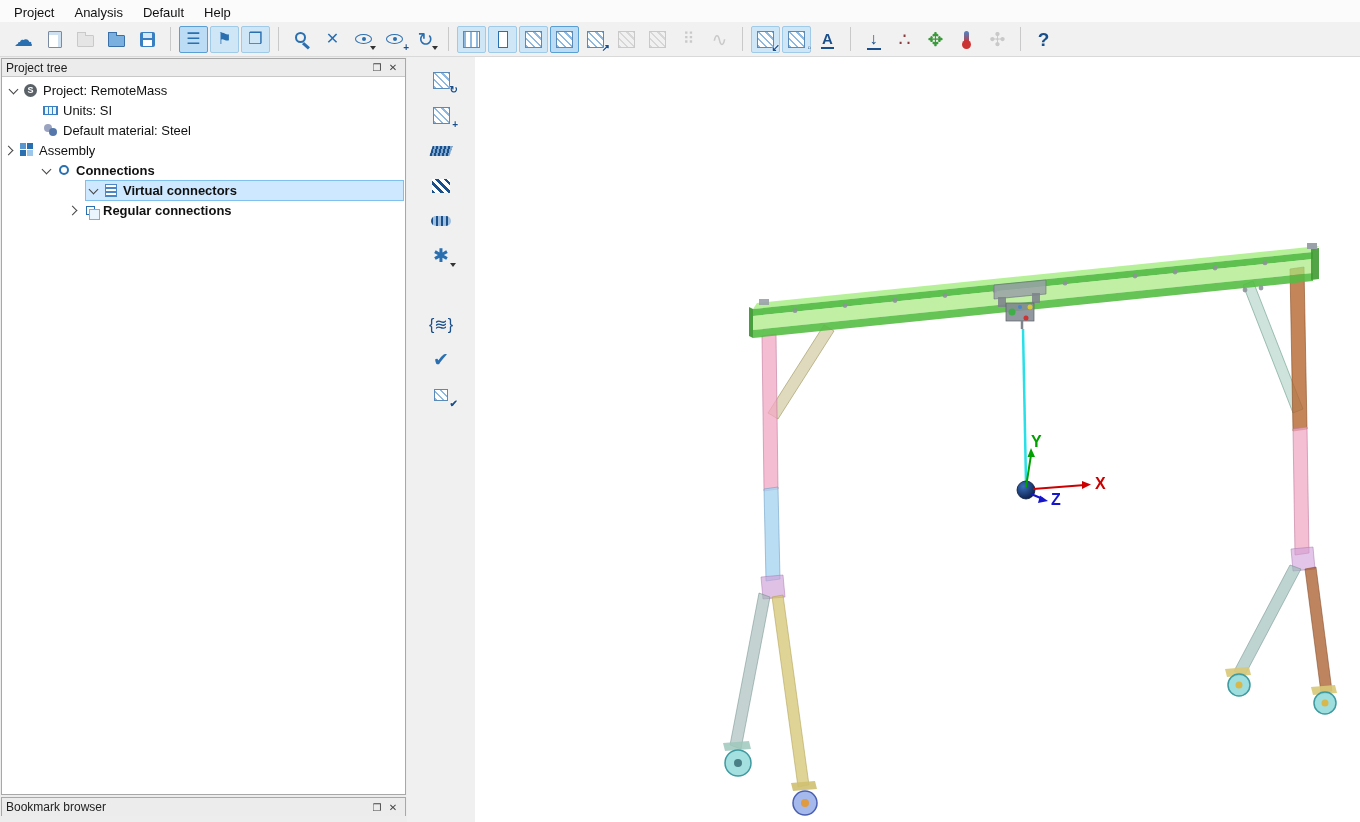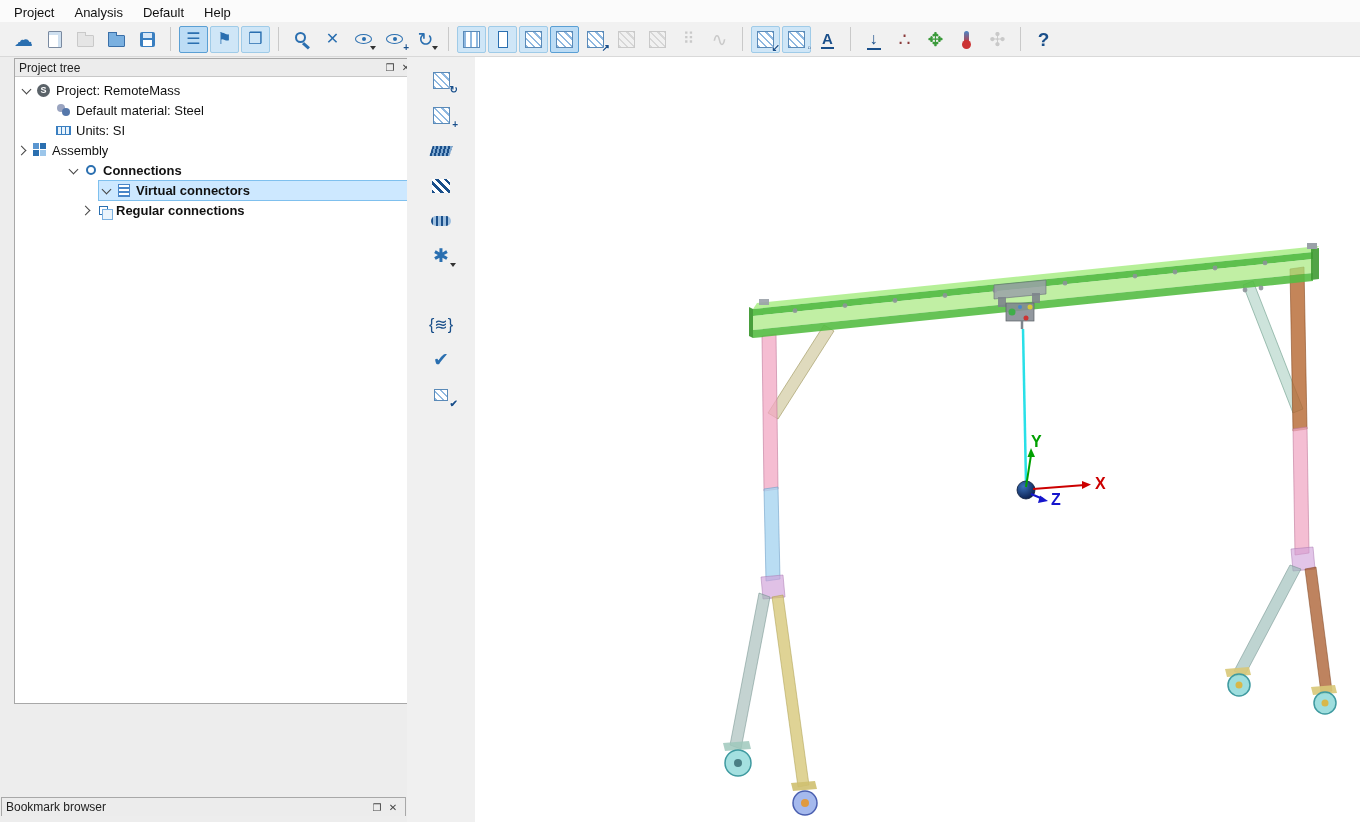--- a/index.html
+++ b/index.html
@@ -58,21 +58,21 @@
   .hx.gray{border-color:#9a9a9a;background:repeating-linear-gradient(45deg,#b8b8b8 0 2px,#f2f2f2 2px 5px)}
   .hx.mini{width:14px;height:12px}
   .bracket{width:10px;height:17px;border:1.6px solid #2a6fb0;background:#fff}
   .w1{width:20px;height:10px;background:repeating-linear-gradient(90deg,#1a4f8a 0 2px,#7fa8d0 2px 4px);transform:skewX(-18deg)}
   .w2{width:18px;height:14px;background:repeating-linear-gradient(45deg,#1a4f8a 0 2.5px,#fff 2.5px 6px)}
   .w3{width:20px;height:10px;border-radius:5px;background:repeating-linear-gradient(90deg,#1a4f8a 0 2px,#9fc0e0 2px 5px)}
 
   
   .dockleft{position:absolute;left:0;top:57px;width:407px;bottom:0;background:#ededed}
   .panel{border:1px solid #a8a8a8;background:#fff;display:flex;flex-direction:column}
-  .project-panel{position:absolute;left:14px;top:1px;width:405px;height:646px}
+  .project-panel{position:absolute;left:1px;top:1px;width:405px;height:737px}
   .bookmark-panel{position:absolute;left:1px;top:740px;width:405px;height:19px;background:#ececec}
   .panel-header{height:18px;background:#ececec;display:flex;align-items:center;padding:0 4px;font-size:12px;color:#222;flex:none}
   .project-panel .panel-header{border-bottom:1px solid #c8c8c8}
   .panel-title{flex:1}
   .ph-btn{width:16px;height:15px;display:flex;align-items:center;justify-content:center;font-size:10px;color:#444;border-radius:2px}
   .tree{flex:1;overflow:hidden;padding-top:3px}
   .trow{height:20px;display:flex;align-items:center;padding-right:2px}
   .trc{display:flex;align-items:center;height:19px;flex:1;min-width:0;padding-right:4px}
   .trc.sel{background:var(--tree_selection_bg);outline:1px solid var(--tree_selection_border)}
   .chev{width:15px;height:14px;position:relative;flex:none}
@@ -247,48 +247,48 @@
               <span class="ti-project">S</span>
             </span>
           <span class="tl">Project: RemoteMass</span>
         </div>
       </div>
 
       <div class="trow" style="padding-left:24px">
         <div class="trc">
           <span class="chev"></span>
           <span class="ti">
+              <span class="ti-units"></span>
+            </span>
+          <span class="tl">Units: SI</span>
+        </div>
+      </div>
+
+      <div class="trow" style="padding-left:24px">
+        <div class="trc">
+          <span class="chev"></span>
+          <span class="ti">
               <span class="ti-material"></span>
             </span>
           <span class="tl">Default material: Steel</span>
         </div>
       </div>
 
-      <div class="trow" style="padding-left:24px">
-        <div class="trc">
-          <span class="chev"></span>
-          <span class="ti">
-              <span class="ti-units"></span>
-            </span>
-          <span class="tl">Units: SI</span>
-        </div>
-      </div>
-
 
       <div class="trow" style="">
         <div class="trc">
           <span class="chev col"></span>
           <span class="ti">
               <span class="ti-assembly"></span>
             </span>
           <span class="tl">Assembly</span>
         </div>
       </div>
 
-      <div class="trow" style="padding-left:51px">
+      <div class="trow" style="padding-left:37px">
         <div class="trc">
           <span class="chev exp"></span>
           <span class="ti">
               <span class="ti-connections"></span>
             </span>
           <span class="tl b">Connections</span>
         </div>
       </div>
 
       <div class="trow" style="padding-left:84px">

